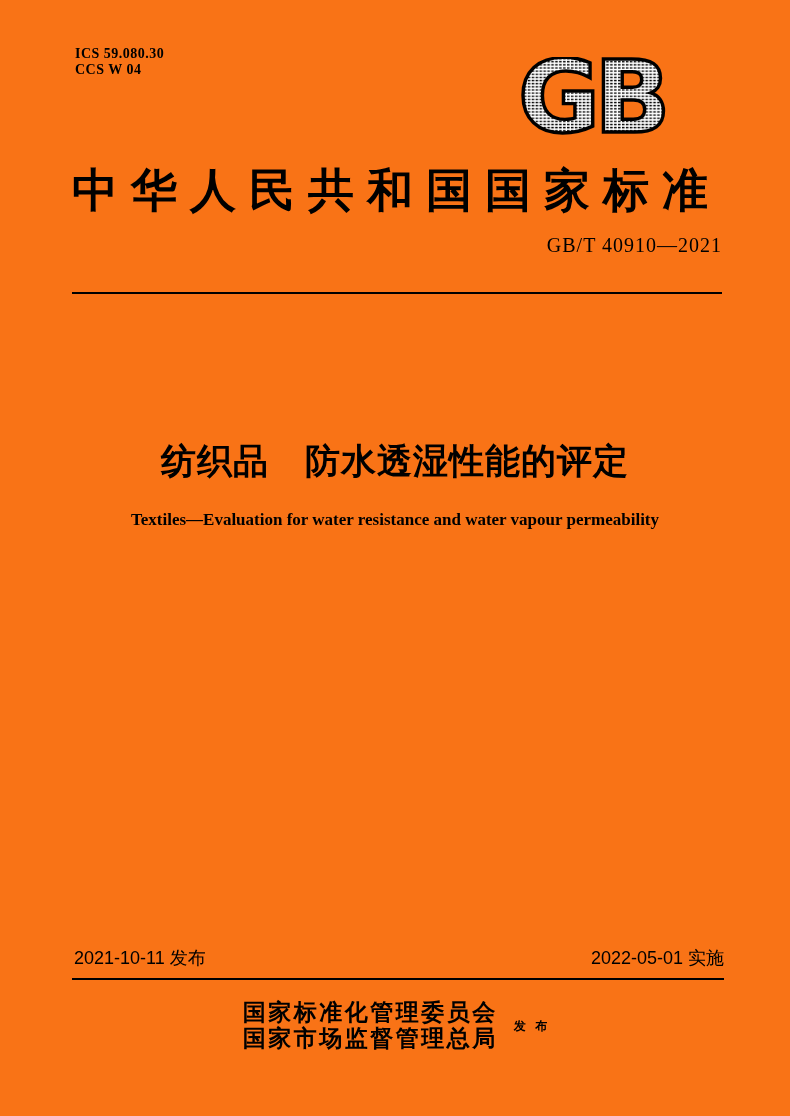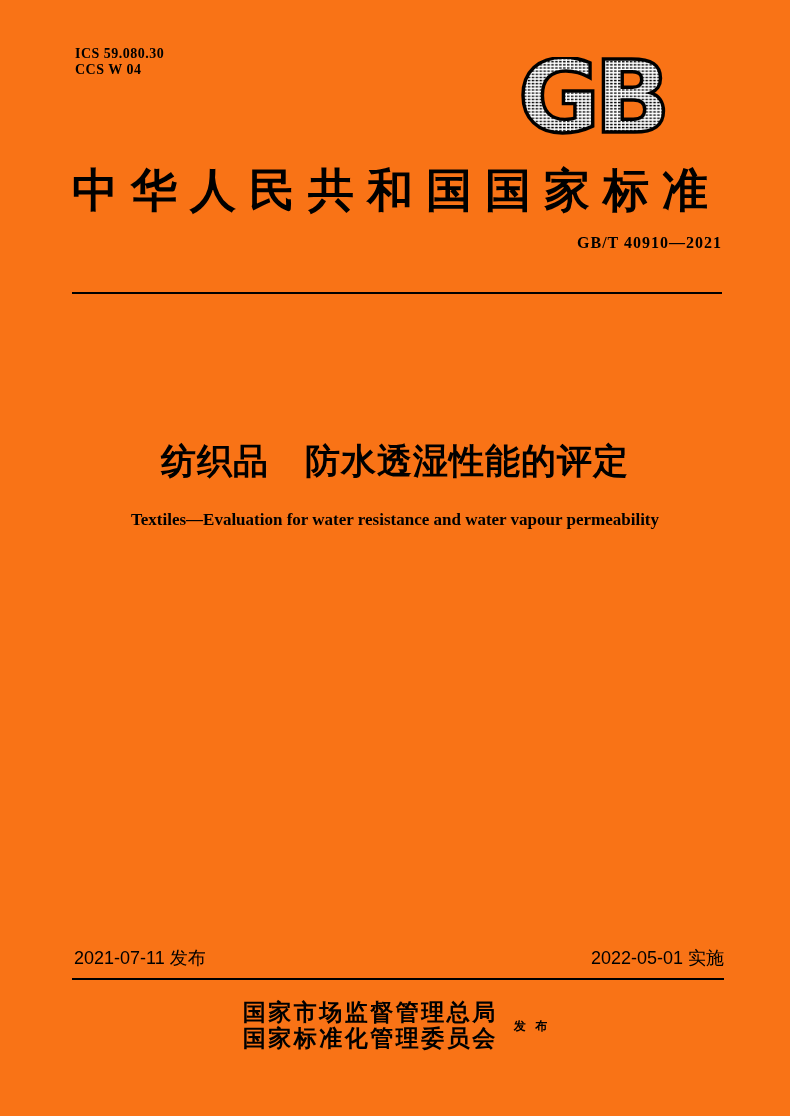--- a/index.html
+++ b/index.html
@@ -49,22 +49,22 @@
     font-weight: bold;
     letter-spacing: 13px;
     white-space: nowrap;
     font-family: "Liberation Serif", serif;
   }
   
   .std-number {
     position: absolute;
     right: 68px;
     top: 234px;
-    font-size: 16px;
-    font-weight: bold;
+    font-size: 20px;
+    font-weight: normal;
     letter-spacing: 1px;
     font-family: "Liberation Serif", serif;
     text-align: center;
   }
   .rule-top {
     position: absolute;
     left: 72px;
     top: 292px;
     width: 650px;
     border-top: 2px solid #000;
@@ -157,27 +157,27 @@
 
   <div class="std-number">GB/T 40910—2021</div>
 
   <div class="rule-top"></div>
 
   <div class="title-zh">纺织品　防水透湿性能的评定</div>
 
   <div class="title-en">Textiles—Evaluation for water resistance and water vapour permeability</div>
 
   <div class="dates-row">
-    <span>2021-07-11 发布</span>
+    <span>2021-10-11 发布</span>
     <span>2022-05-01 实施</span>
   </div>
 
   <div class="rule-bottom"></div>
 
   <div class="publisher-row">
     <div class="publisher-names">
+      <div>国家标准化管理委员会</div>
       <div>国家市场监督管理总局</div>
-      <div>国家标准化管理委员会</div>
     </div>
     <div class="publish-label">发 布</div>
   </div>
 
 </div>
 
 </body></html>

